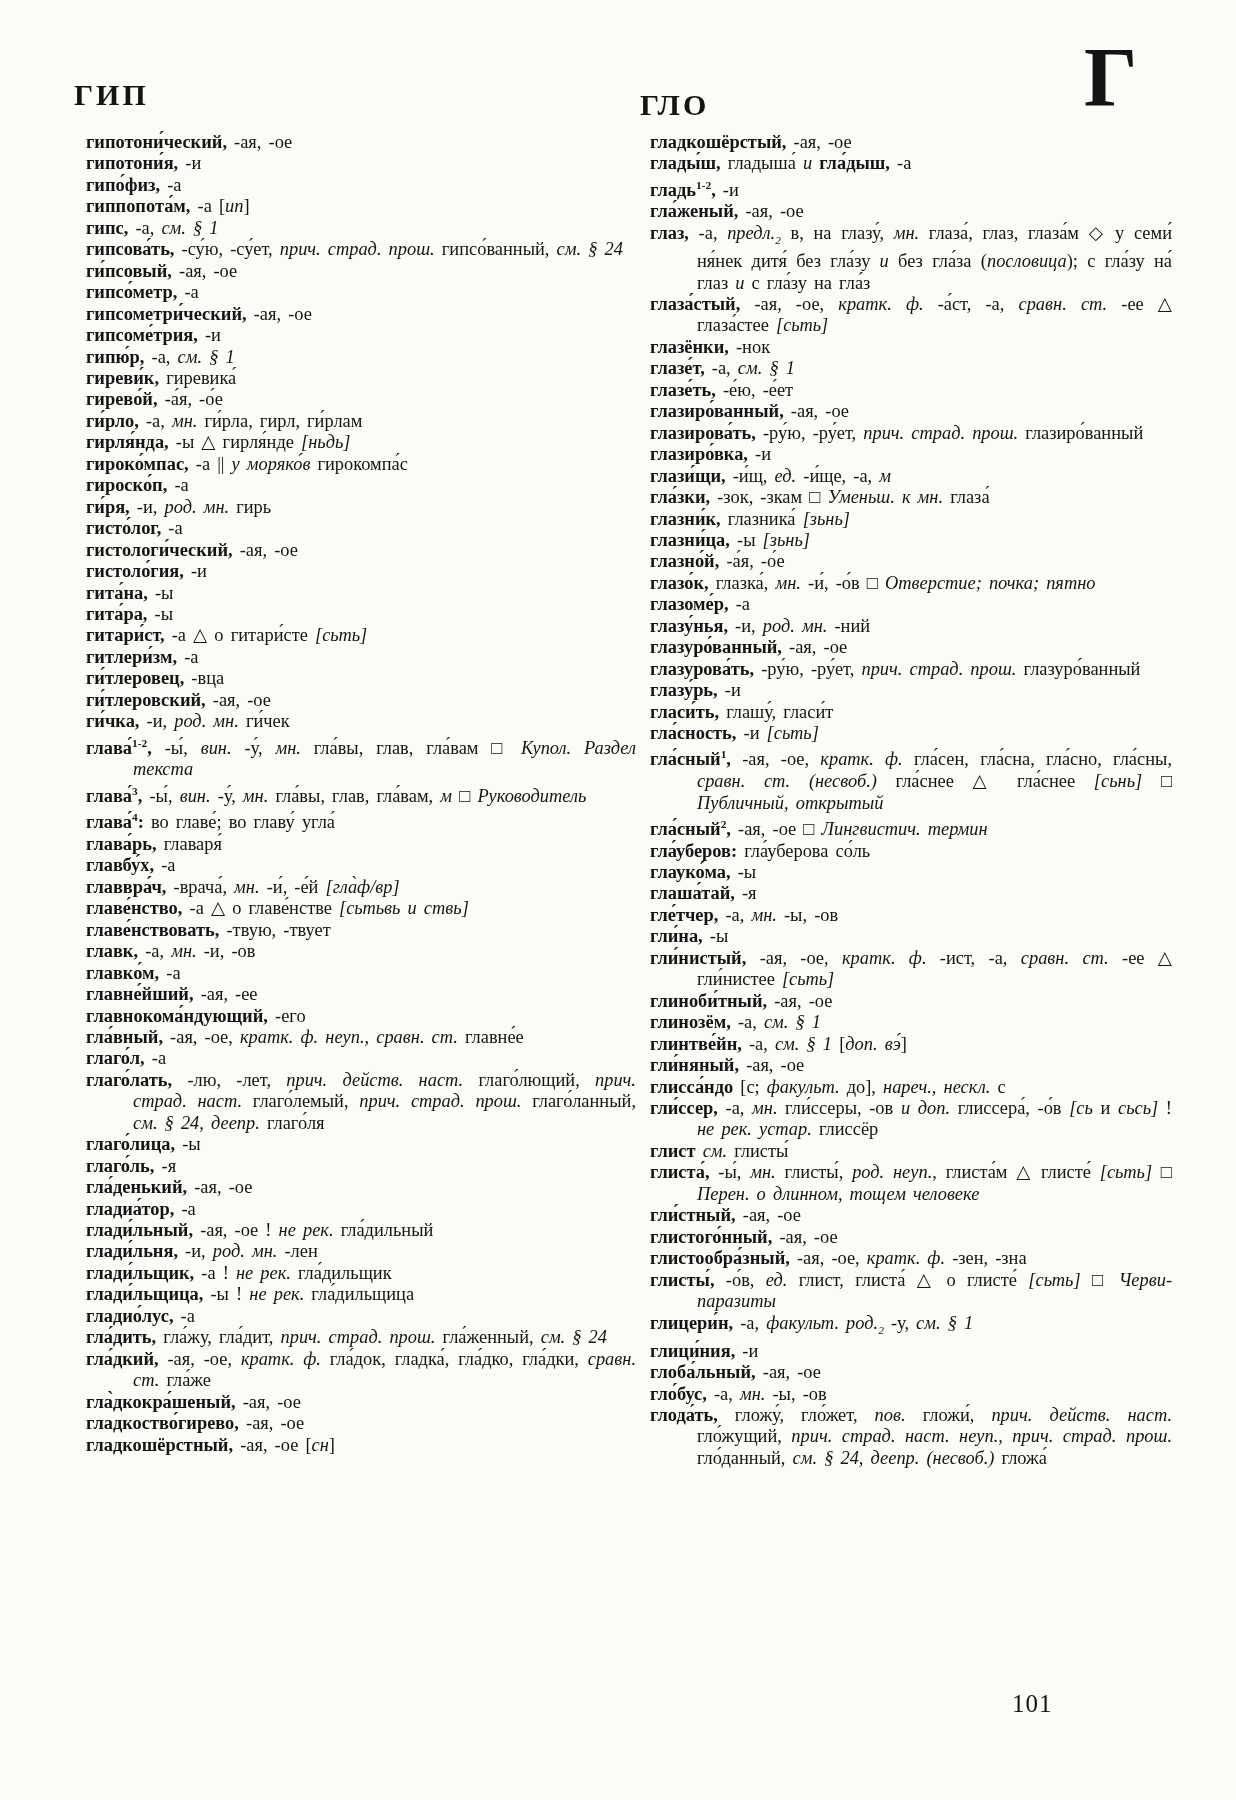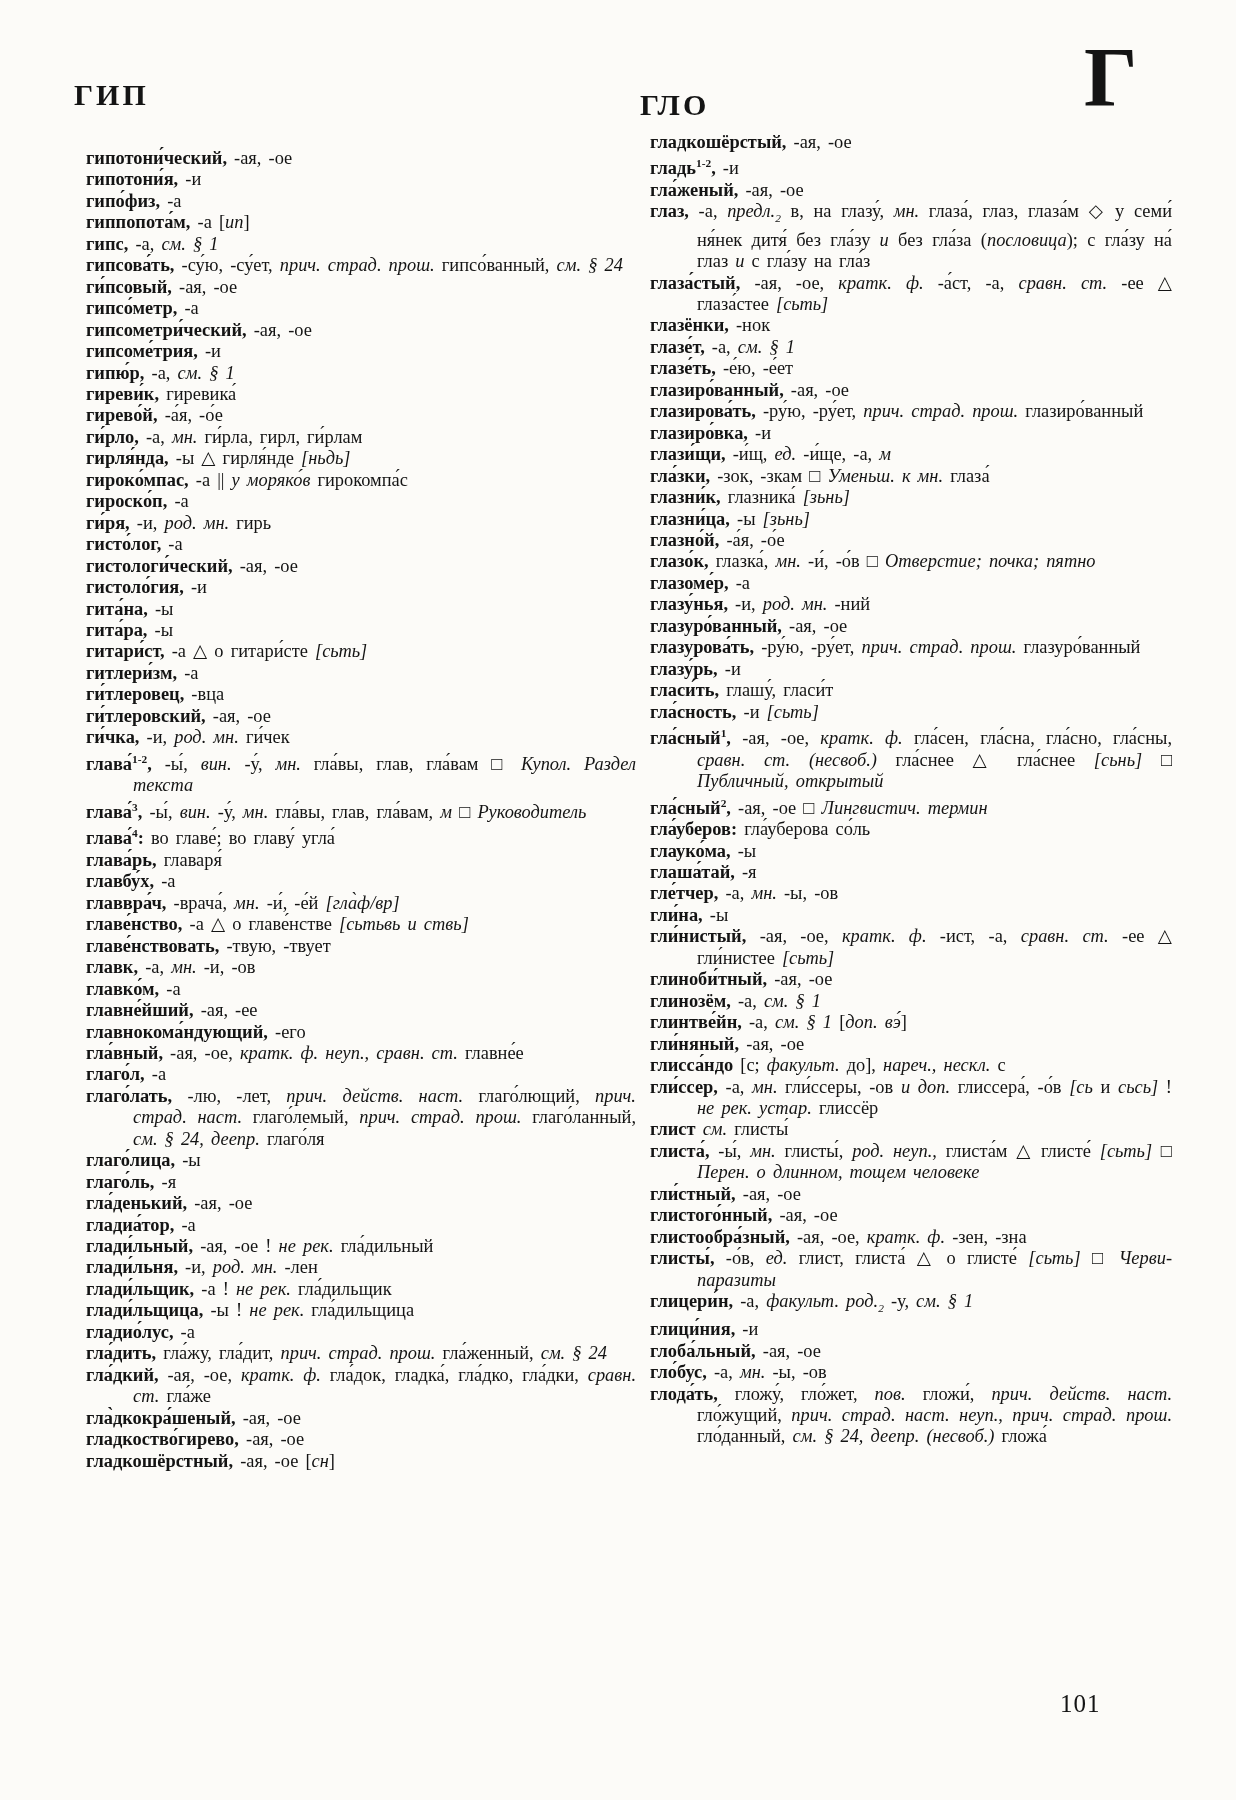--- a/index.html
+++ b/index.html
@@ -6,23 +6,23 @@
   body{
     width:1236px;height:1800px;position:relative;
     background:#fcfbf8;color:#141414;
     font-family:"Liberation Serif","DejaVu Serif",serif;
     overflow:hidden;
   }
   .guide-word{position:absolute;font-size:30px;font-weight:700;letter-spacing:3px;}
   .guide-left{left:74px;top:78px;}
   .guide-right{left:640px;top:88px;text-align:center;}
   .section-letter{position:absolute;left:1084px;top:36px;font-size:84px;font-weight:700;line-height:1;}
-  .page-number{position:absolute;left:1012px;top:1690px;font-size:25px;letter-spacing:1px;margin-left:48px;}
+  .page-number{position:absolute;left:1012px;top:1690px;font-size:25px;letter-spacing:1px;}
   .col{position:absolute;top:132px;}
-  .col-left{left:86px;width:550px;margin-top:16px;}
+  .col-left{left:86px;width:550px;}
   .col-right{left:650px;width:522px;}
   p.entry{
     margin:0;padding-left:47px;text-indent:-47px;
     font-size:18.4px;line-height:21.45px;
     text-align:justify;word-spacing:2.5px;
   }
   .run-b{font-weight:700;}
   .run-i{font-style:italic;}
   .run-r{font-style:normal;}
   .run-u{font-weight:700;font-size:0.62em;vertical-align:super;letter-spacing:0;}
@@ -89,20 +89,21 @@
     <p class="entry"><span class="run-b">глади́льщица,</span><span class="run-r"> -ы ! </span><span class="run-i">не рек.</span><span class="run-r"> гла́дильщица</span></p>
     <p class="entry"><span class="run-b">гладио́лус,</span><span class="run-r"> -а</span></p>
     <p class="entry"><span class="run-b">гла́дить,</span><span class="run-r"> гла́жу, гла́дит, </span><span class="run-i">прич. страд. прош.</span><span class="run-r"> гла́женный, </span><span class="run-i">см. § 24</span></p>
     <p class="entry"><span class="run-b">гла́дкий,</span><span class="run-r"> -ая, -ое, </span><span class="run-i">кратк. ф.</span><span class="run-r"> гла́док, гладка́, гла́дко, гла́дки, </span><span class="run-i">сравн. ст.</span><span class="run-r"> гла́же</span></p>
     <p class="entry"><span class="run-b">гла̀дкокра́шеный,</span><span class="run-r"> -ая, -ое</span></p>
     <p class="entry"><span class="run-b">гладкоство́гирево,</span><span class="run-r"> -ая, -ое</span></p>
     <p class="entry"><span class="run-b">гладкошёрстный,</span><span class="run-r"> -ая, -ое [</span><span class="run-i">сн</span><span class="run-r">]</span></p>
   </div>
 <div class="col col-right" id="col-right">
     <p class="entry"><span class="run-b">гладкошёрстый,</span><span class="run-r"> -ая, -ое</span></p>
+    <p class="entry"><span class="run-b">глады́ш,</span><span class="run-r"> гладыша́ </span><span class="run-i">и</span><span class="run-b"> гла́дыш,</span><span class="run-r"> -а</span></p>
     <p class="entry"><span class="run-b">гладь</span><span class="run-u">1-2</span><span class="run-b">,</span><span class="run-r"> -и</span></p>
     <p class="entry"><span class="run-b">гла́женый,</span><span class="run-r"> -ая, -ое</span></p>
     <p class="entry"><span class="run-b">глаз,</span><span class="run-r"> -а, </span><span class="run-i">предл.</span><span class="run-d">2</span><span class="run-r"> в, на глазу́, </span><span class="run-i">мн.</span><span class="run-r"> глаза́, глаз, глаза́м ◇ у семи́ ня́нек дитя́ без гла́зу </span><span class="run-i">и</span><span class="run-r"> без гла́за (</span><span class="run-i">пословица</span><span class="run-r">); с гла́зу на́ глаз </span><span class="run-i">и</span><span class="run-r"> с гла́зу на гла́з</span></p>
     <p class="entry"><span class="run-b">глаза́стый,</span><span class="run-r"> -ая, -ое, </span><span class="run-i">кратк. ф.</span><span class="run-r"> -а́ст, -а, </span><span class="run-i">сравн. ст.</span><span class="run-r"> -ее △ глаза́стее </span><span class="run-i">[сьть]</span></p>
     <p class="entry"><span class="run-b">глазёнки,</span><span class="run-r"> -нок</span></p>
     <p class="entry"><span class="run-b">глазе́т,</span><span class="run-r"> -а, </span><span class="run-i">см. § 1</span></p>
     <p class="entry"><span class="run-b">глазе́ть,</span><span class="run-r"> -е́ю, -е́ет</span></p>
     <p class="entry"><span class="run-b">глазиро́ванный,</span><span class="run-r"> -ая, -ое</span></p>
     <p class="entry"><span class="run-b">глазирова́ть,</span><span class="run-r"> -ру́ю, -ру́ет, </span><span class="run-i">прич. страд. прош.</span><span class="run-r"> глазиро́ванный</span></p>
     <p class="entry"><span class="run-b">глазиро́вка,</span><span class="run-r"> -и</span></p>

